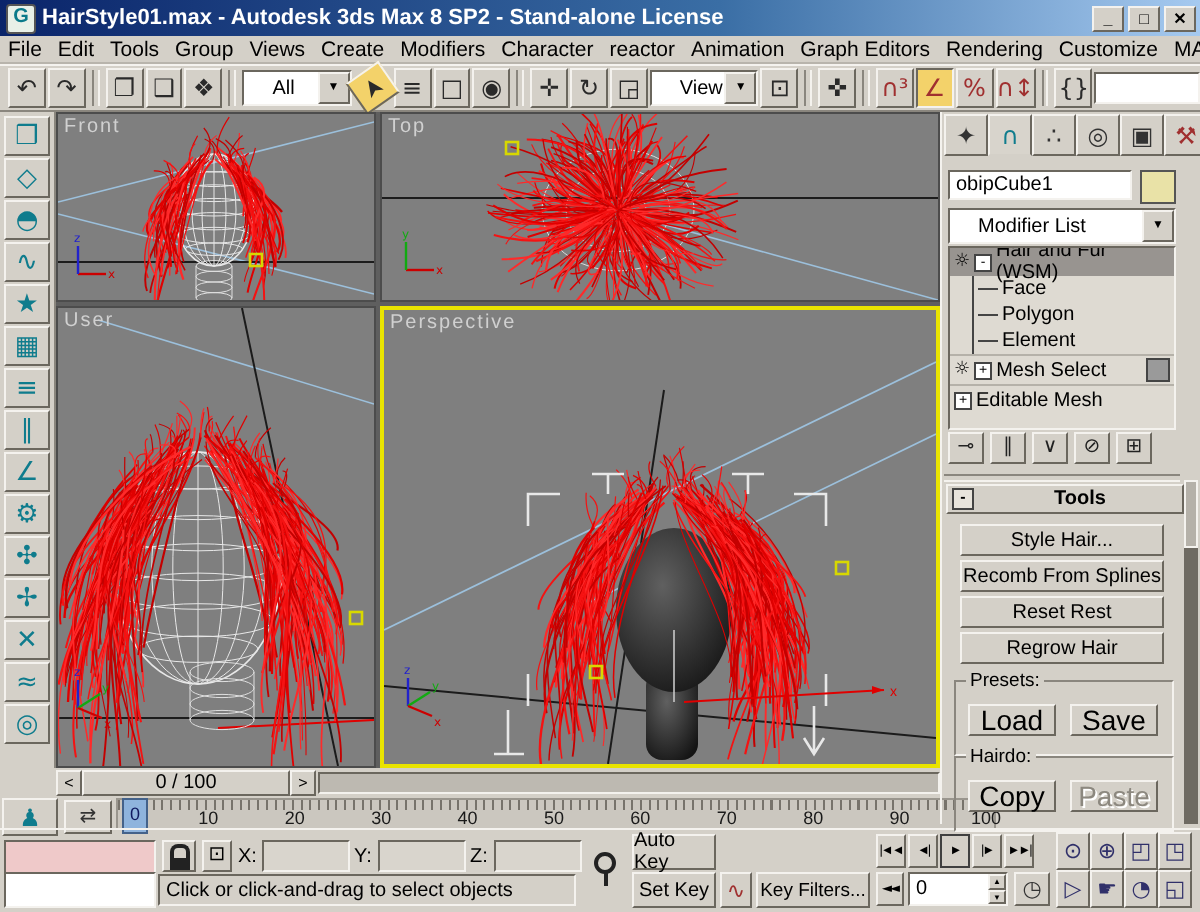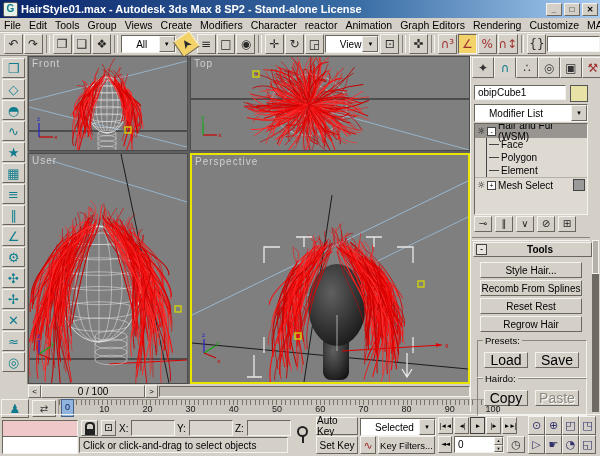--- a/index.html
+++ b/index.html
@@ -1291,24 +1291,20 @@
   <span class="abs sunken coord-field" style="left:189px;"></span>
   <span class="abs coord-label" style="left:235px;">Z:</span>
   <span class="abs sunken coord-field" style="left:247px;"></span>
   <div id="prompt" class="abs sunken">Click or click-and-drag to select objects</div>
   <span id="key-btn" class="abs btn">
     <span class="key-ring"></span>
     <span class="key-stem"></span>
   </span>
   <span id="autokey-btn" class="abs btn raised">Auto Key</span>
   <span id="setkey-btn" class="abs btn raised">Set Key</span>
-  <div id="keymode-drop" class="abs dropdown">
-    <span class="val">Selected</span>
-    <span class="drop-arrow">▼</span>
-  </div>
   <span id="curve-btn" class="abs btn raised icon">∿</span>
   <span id="keyfilters-btn" class="abs btn raised">Key Filters...</span>
   <div id="playback" class="abs">
       <span class="pb-btn btn raised">|◄◄</span>
       <span class="pb-btn btn raised">◄|</span>
       <span class="pb-btn btn raised" style="border: 1px solid rgb(64, 64, 64);">►</span>
       <span class="pb-btn btn raised">|►</span>
       <span class="pb-btn btn raised">►►|</span>
     </div>
   <span id="keymode-btn" class="abs btn raised icon">◄◄</span>
@@ -1365,20 +1361,24 @@
     <div class="stack-child">
       <span class="twig"></span>
       <span>Element</span>
     </div>
     <div class="stack-row" style="border-top:1px solid #b5b1a9;">
       <span class="bulb icon">☼</span>
       <span class="pm">+</span>
       <span>Mesh Select</span>
       <span class="sw-swatch"></span>
     </div>
+    <div class="stack-row" style="border-top:1px solid #b5b1a9;">
+      <span class="pm">+</span>
+      <span>Editable Mesh</span>
+    </div>
   </div>
 
   <div id="stacktools" class="abs">
       <span class="st-btn btn raised icon">⊸</span>
       <span class="st-btn btn raised icon">∥</span>
       <span class="st-btn btn raised icon">∨</span>
       <span class="st-btn btn raised icon">⊘</span>
       <span class="st-btn btn raised icon">⊞</span>
     </div>
   <div id="cp-divider" class="abs"></div>

